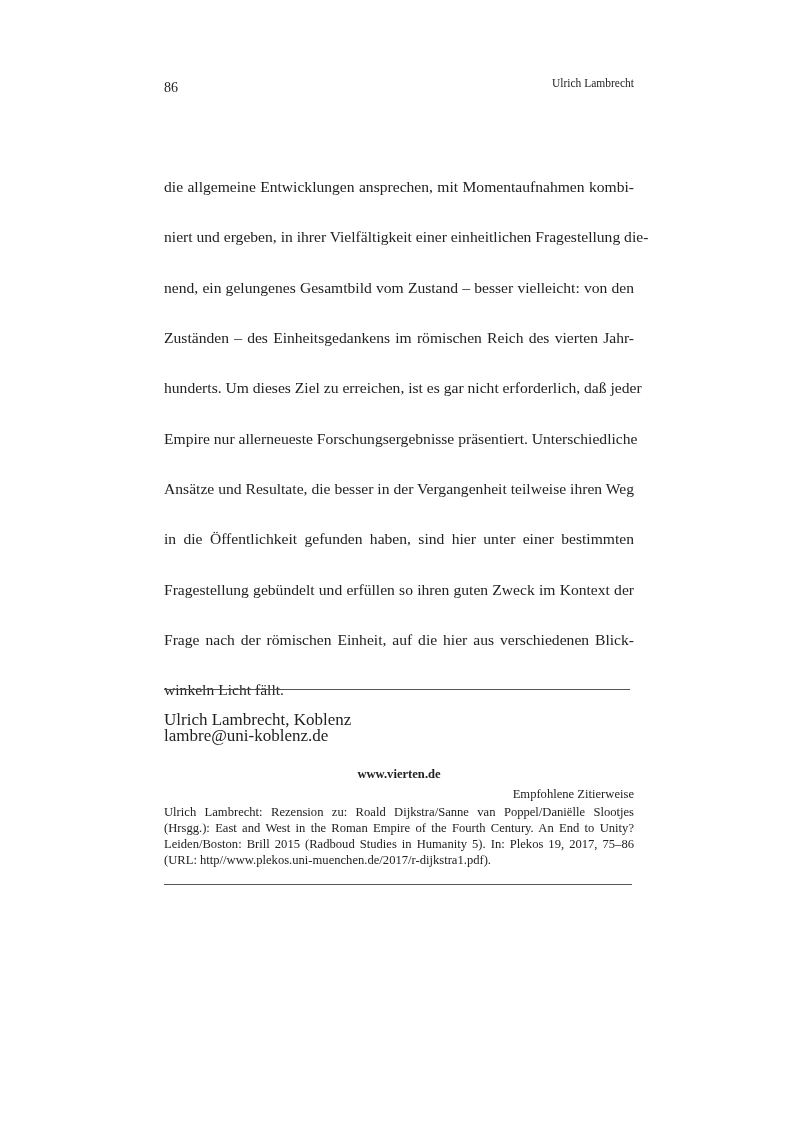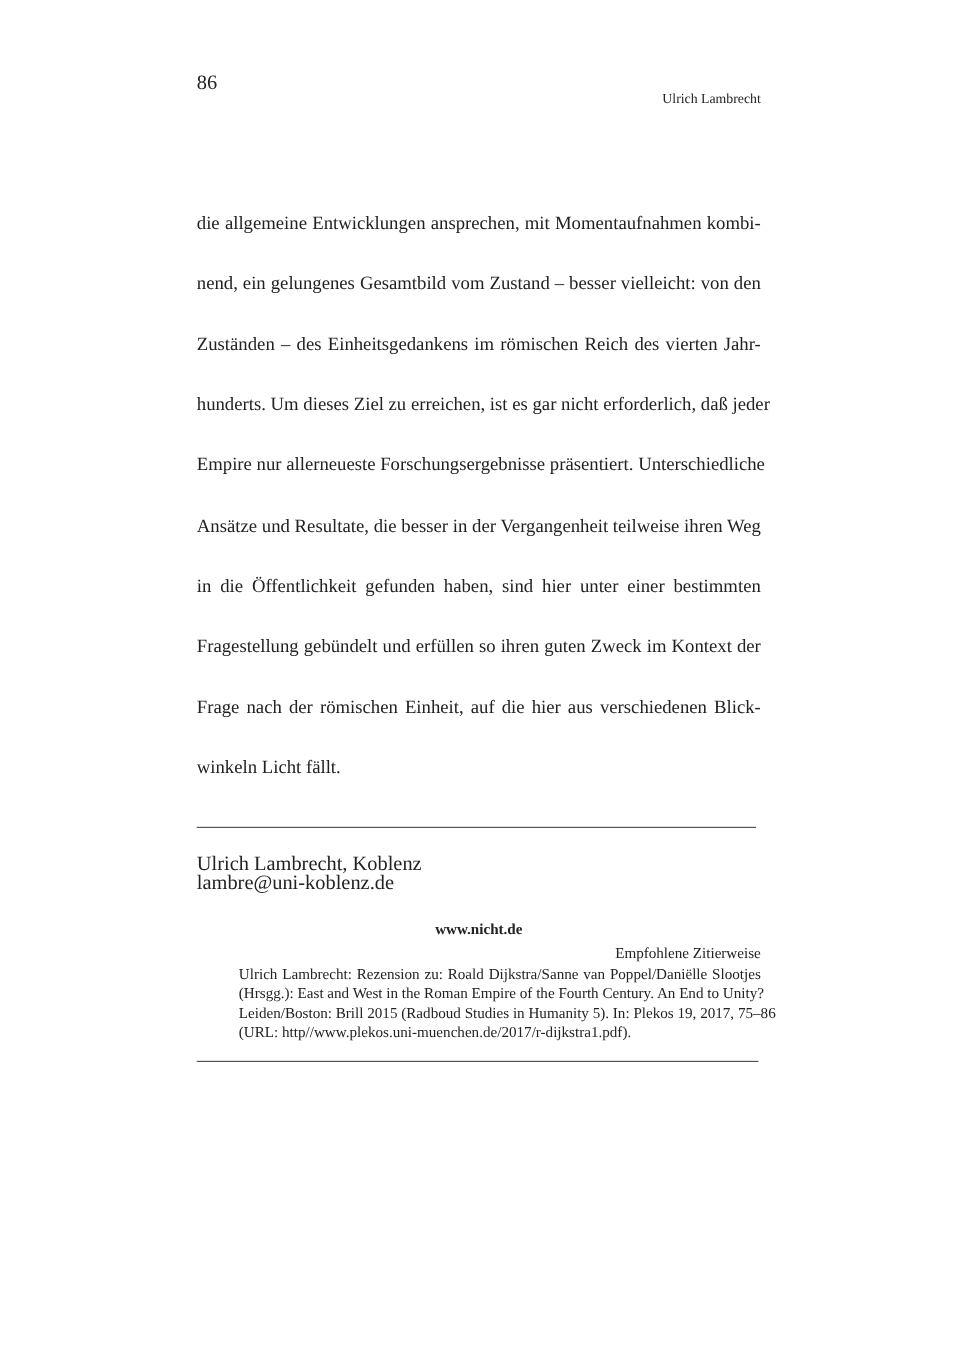--- a/index.html
+++ b/index.html
@@ -11,22 +11,22 @@
     width: 799px;
     height: 1131px;
     position: relative;
     overflow: hidden;
     font-family: "Liberation Serif", "DejaVu Serif", serif;
     color: #222222;
   }
   .page-number {
     position: absolute;
     left: 164px;
-    top: 61px;
-    font-size: 17px;
+    top: 80px;
+    font-size: 14px;
     line-height: 16px;
   }
   .running-head {
     position: absolute;
     left: 164px;
     width: 470px;
     top: 75px;
     text-align: right;
     font-size: 11.5px;
     line-height: 16px;
@@ -84,21 +84,20 @@
     margin: 0;
     font-size: 12.6px;
     line-height: 16.1px;
     text-align: justify;
   }
   .citation .line {
     display: block;
     text-align: justify;
     text-align-last: justify;
     white-space: nowrap;
-    margin-left: 35px;
   }
   .citation .line.last {
     text-align-last: left;
   }
   .body-text .bl {
     display: block;
     text-align: justify;
     text-align-last: justify;
     white-space: nowrap;
     margin-top: 31px;
@@ -108,39 +107,40 @@
   }
 </style>
 </head>
 <body>
 
 <div class="page-number">86</div>
 <div class="running-head">Ulrich Lambrecht</div>
 
 <p class="body-text">
   <span class="bl">die allgemeine Entwicklungen ansprechen, mit Momentaufnahmen kombi-</span>
+  <span class="bl">niert und ergeben, in ihrer Vielfältigkeit einer einheitlichen Fragestellung die-</span>
   <span class="bl">nend, ein gelungenes Gesamtbild vom Zustand – besser vielleicht: von den</span>
   <span class="bl">Zuständen – des Einheitsgedankens im römischen Reich des vierten Jahr-</span>
   <span class="bl">hunderts. Um dieses Ziel zu erreichen, ist es gar nicht erforderlich, daß jeder</span>
   <span class="bl">Empire nur allerneueste Forschungsergebnisse präsentiert. Unterschiedliche</span>
   <span class="bl">Ansätze und Resultate, die besser in der Vergangenheit teilweise ihren Weg</span>
   <span class="bl">in die Öffentlichkeit gefunden haben, sind hier unter einer bestimmten</span>
   <span class="bl">Fragestellung gebündelt und erfüllen so ihren guten Zweck im Kontext der</span>
   <span class="bl">Frage nach der römischen Einheit, auf die hier aus verschiedenen Blick-</span>
   <span class="bl last">winkeln Licht fällt.</span>
 </p>
 
 <div class="rule rule-1"></div>
 
 <div class="contact">
   <div>Ulrich Lambrecht, Koblenz</div>
   <div>lambre@uni-koblenz.de</div>
 </div>
 
-<div class="website">www.nicht.de</div>
+<div class="website">www.vierten.de</div>
 <div class="cite-heading">Empfohlene Zitierweise</div>
 
 <p class="citation">
   <span class="line">Ulrich Lambrecht: Rezension zu: Roald Dijkstra/Sanne van Poppel/Daniëlle Slootjes</span>
   <span class="line">(Hrsgg.): East and West in the Roman Empire of the Fourth Century. An End to Unity?</span>
   <span class="line">Leiden/Boston: Brill 2015 (Radboud Studies in Humanity 5). In: Plekos 19, 2017, 75–86</span>
   <span class="line last">(URL: http//www.plekos.uni-muenchen.de/2017/r-dijkstra1.pdf).</span>
 </p>
 
 <div class="rule rule-2"></div>

